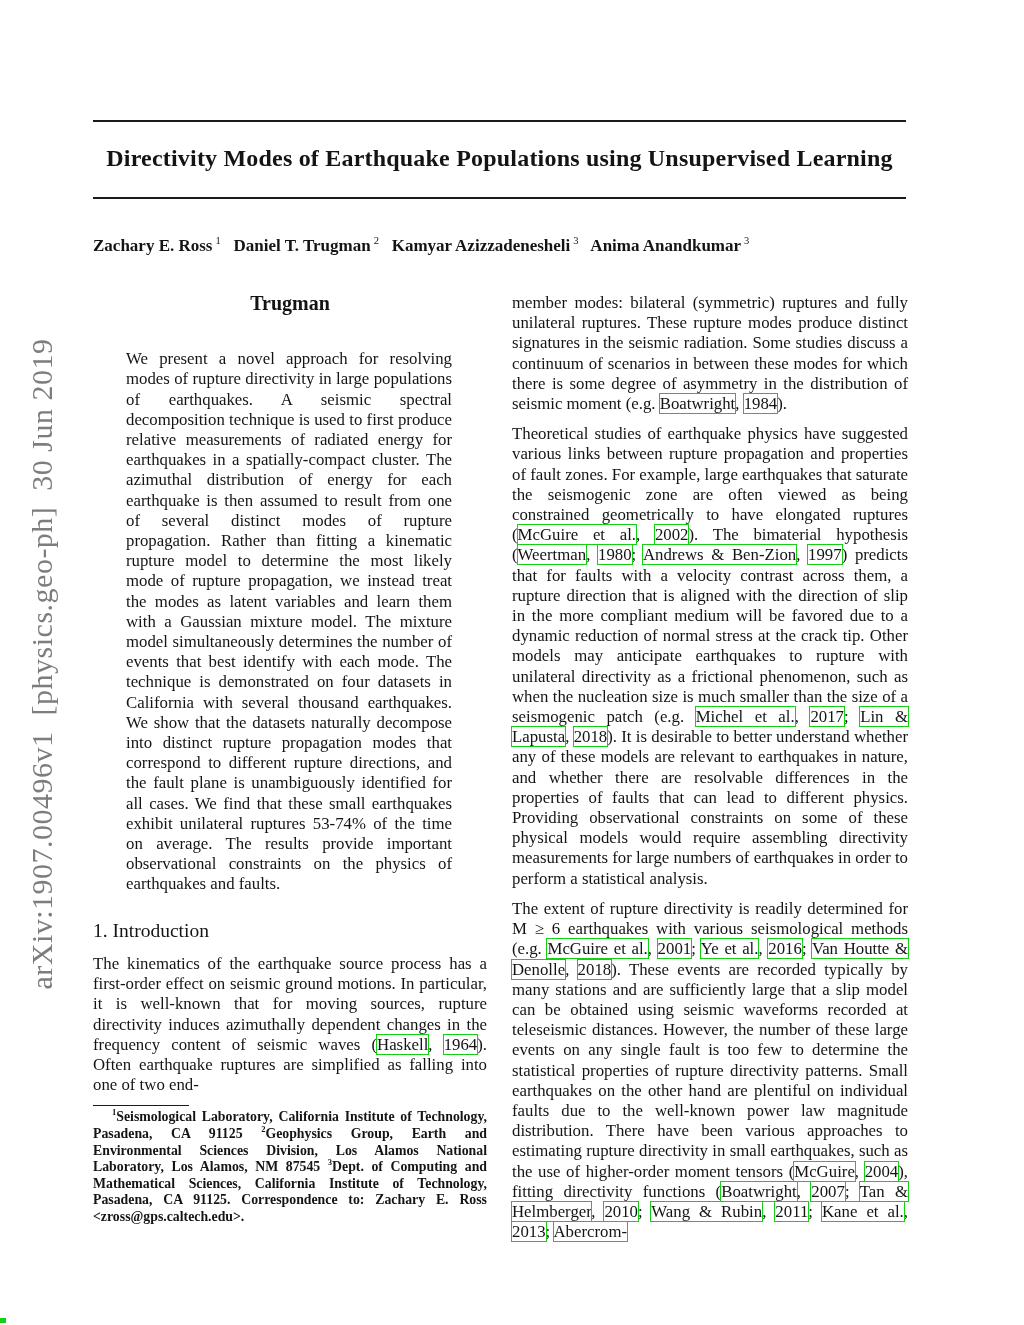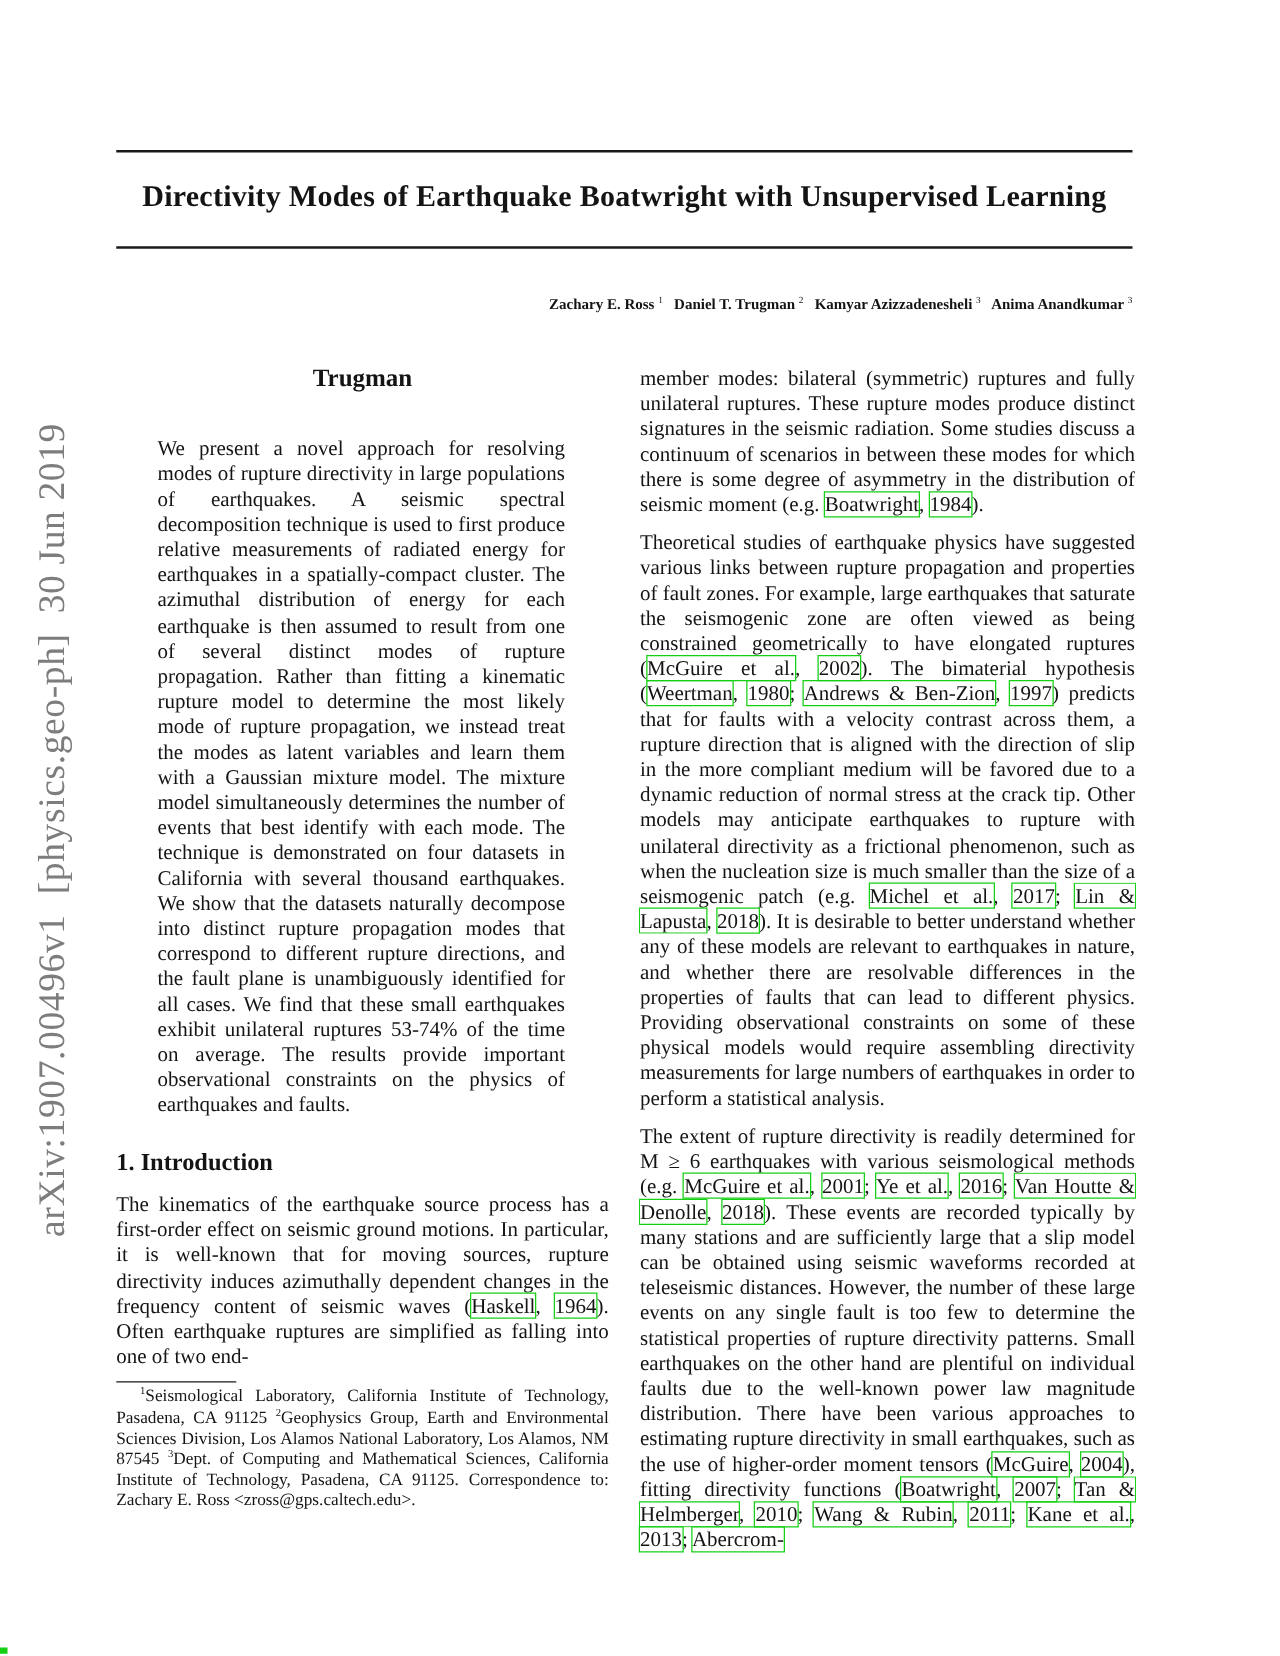--- a/index.html
+++ b/index.html
@@ -49,22 +49,22 @@
     text-align: center;
     font-size: 24px;
     font-weight: bold;
     letter-spacing: 0.2px;
   }
   .authors {
     position: absolute;
     left: 93px;
     top: 236px;
     width: 813px;
-    text-align: right;
-    font-size: 12px;
+    text-align: left;
+    font-size: 17px;
     font-weight: bold;
     white-space: pre-wrap;
   }
   .authors .sup { margin-left: 3px; font-weight: normal; }
   .col {
     position: absolute;
     top: 293px;
     font-size: 16.8px;
     line-height: 20.2px;
     text-align: justify;
@@ -78,38 +78,39 @@
     margin-bottom: 10px;
   }
   .abstract-body {
     width: 326px;
     margin-left: 33px;
     text-align: justify;
     margin-top: 36px;
   }
   .section-heading {
     font-size: 19.5px;
-    font-weight: bold;
+    font-weight: normal;
     text-align: left;
     margin-top: 26px;
     margin-bottom: 13px;
   }
   .para { margin-bottom: 10px; }
   .footnote-rule {
     width: 96px;
     height: 0;
     border-top: 1.5px solid #1a1a1a;
     margin-top: 9px;
     margin-bottom: 3px;
   }
   .footnote {
     font-size: 13.8px;
     line-height: 16.6px;
     text-align: justify;
     text-indent: 19px;
+    font-weight: bold;
   }
   .sup {
     font-size: 0.62em;
     vertical-align: super;
     line-height: 0;
   }
   .cite {
     outline: 1.5px solid var(--cite);
     outline-offset: 0px;
     margin-top: 21px;
@@ -124,21 +125,21 @@
   }
 </style>
 </head>
 <body>
 
 <div class="page">
 
   <div class="watermark">arXiv:1907.00496v1  [physics.geo-ph]  30 Jun 2019</div>
 
   <div class="rule rule-top"></div>
-  <h1 class="title">Directivity Modes of Earthquake Boatwright with Unsupervised Learning</h1>
+  <h1 class="title">Directivity Modes of Earthquake Populations using Unsupervised Learning</h1>
   <div class="rule rule-bottom"></div>
 
   <div class="authors"><span>Zachary E. Ross</span><span class="sup">1</span><span>   Daniel T. Trugman</span><span class="sup">2</span><span>   Kamyar Azizzadenesheli</span><span class="sup">3</span><span>   Anima Anandkumar</span><span class="sup">3</span></div>
 
   <div class="col col-left">
     <div class="abstract-heading">Trugman</div>
     <div class="abstract-body"><span>We present a novel approach for resolving modes of rupture directivity in large populations of earthquakes. A seismic spectral decomposition technique is used to first produce relative measurements of radiated energy for earthquakes in a spatially-compact cluster. The azimuthal distribution of energy for each earthquake is then assumed to result from one of several distinct modes of rupture propagation. Rather than fitting a kinematic rupture model to determine the most likely mode of rupture propagation, we instead treat the modes as latent variables and learn them with a Gaussian mixture model. The mixture model simultaneously determines the number of events that best identify with each mode. The technique is demonstrated on four datasets in California with several thousand earthquakes. We show that the datasets naturally decompose into distinct rupture propagation modes that correspond to different rupture directions, and the fault plane is unambiguously identified for all cases. We find that these small earthquakes exhibit unilateral ruptures 53-74% of the time on average. The results provide important observational constraints on the physics of earthquakes and faults.</span></div>
     <div class="section-heading">1. Introduction</div>
     <div class="para"><span>The kinematics of the earthquake source process has a first-order effect on seismic ground motions. In particular, it is well-known that for moving sources, rupture directivity induces azimuthally dependent changes in the frequency content of seismic waves (</span><span class="cite">Haskell</span><span>, </span><span class="cite">1964</span><span>). Often earthquake ruptures are simplified as falling into one of two end-</span></div>
     <div class="footnote-rule"></div>

